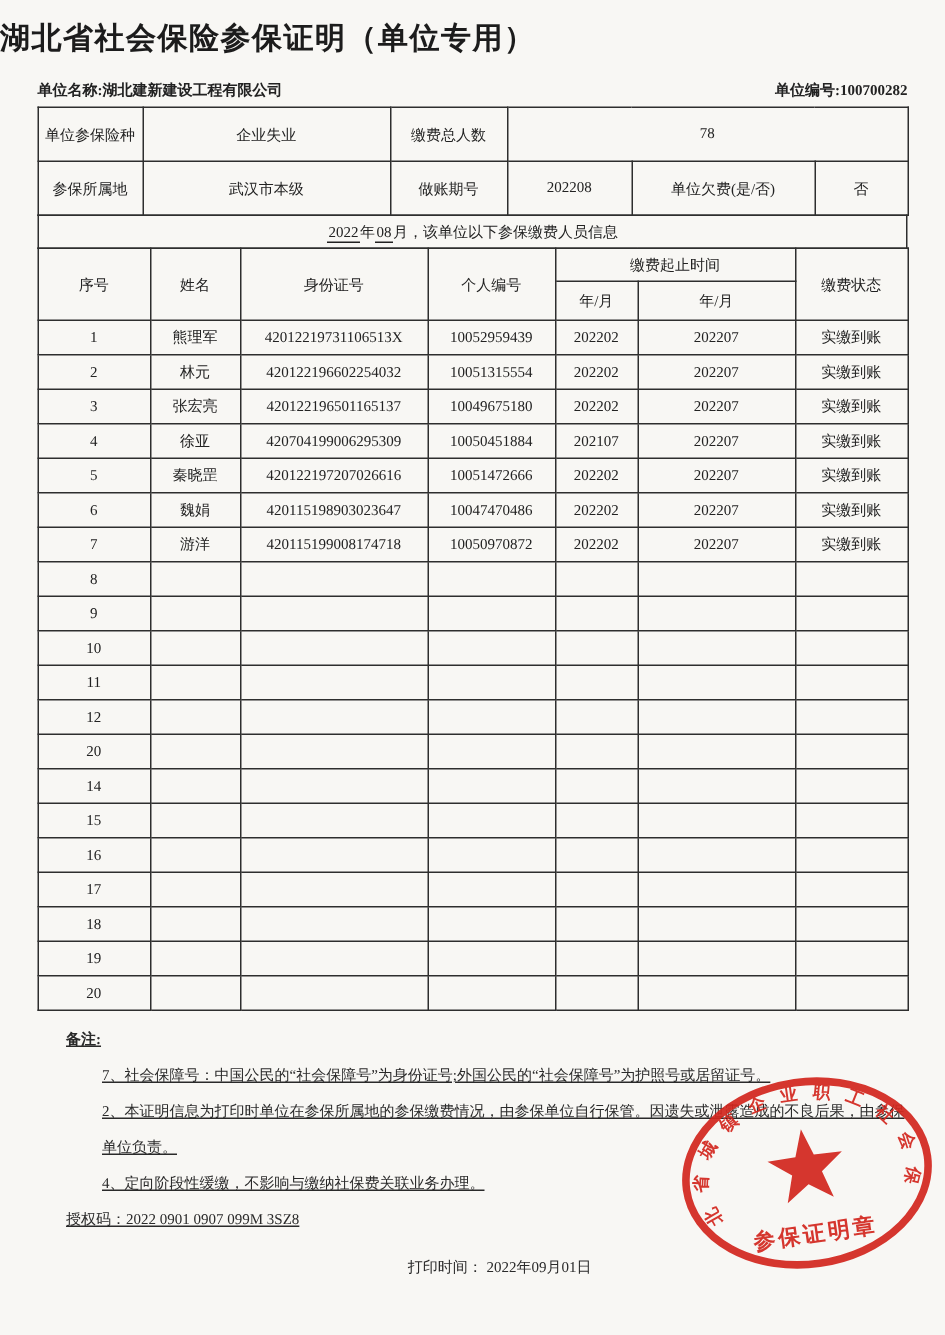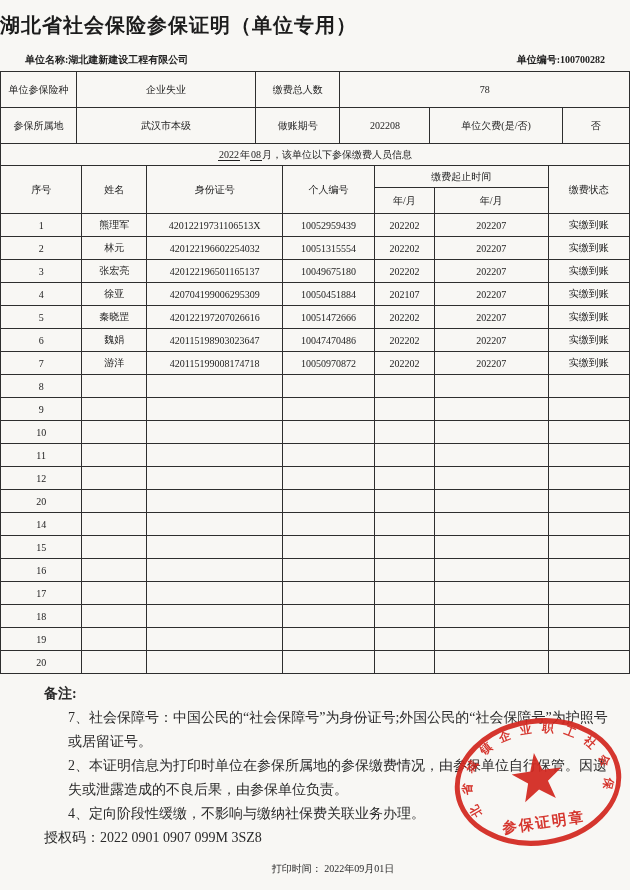--- a/index.html
+++ b/index.html
@@ -28,21 +28,21 @@
   .meta-row {
     width:580px;
     margin:14px auto 4px auto;
     display:flex;
     justify-content:space-between;
     font-size:10px;
     font-weight:bold;
     color:#222;
   }
   table {
-    width:630px;
+    width:580px;
     margin:0 auto;
     border-collapse:collapse;
     table-layout:fixed;
     font-size:10px;
     color:#222;
   }
   table + table { margin-top:-1px; }
   td, th {
     border:1px solid #2e2e2e;
     text-align:center;
@@ -55,23 +55,24 @@
   .info-table tr { height:36px; }
   .month-table tr { height:22px; }
   .u { border-bottom:1px solid #222; padding:0 1px; }
   .main-table thead tr.h1 { height:22px; }
   .main-table thead tr.h2 { height:26px; }
   .main-table tbody tr { height:23px; }
   .notes {
     width:592px;
     margin:8px auto 0 auto;
     padding-left:25px;
-    font-size:14px;
+    font-size:10px;
     line-height:24px;
     color:#2a2a2a;
+    text-decoration:underline;
   }
   .notes .note-label { font-weight:bold; }
   .notes .note-item { padding-left:24px; }
   .print-row {
     margin-top:12px;
     text-align:center;
     font-size:10px;
     color:#2a2a2a;
     padding-left:36px;
   }

